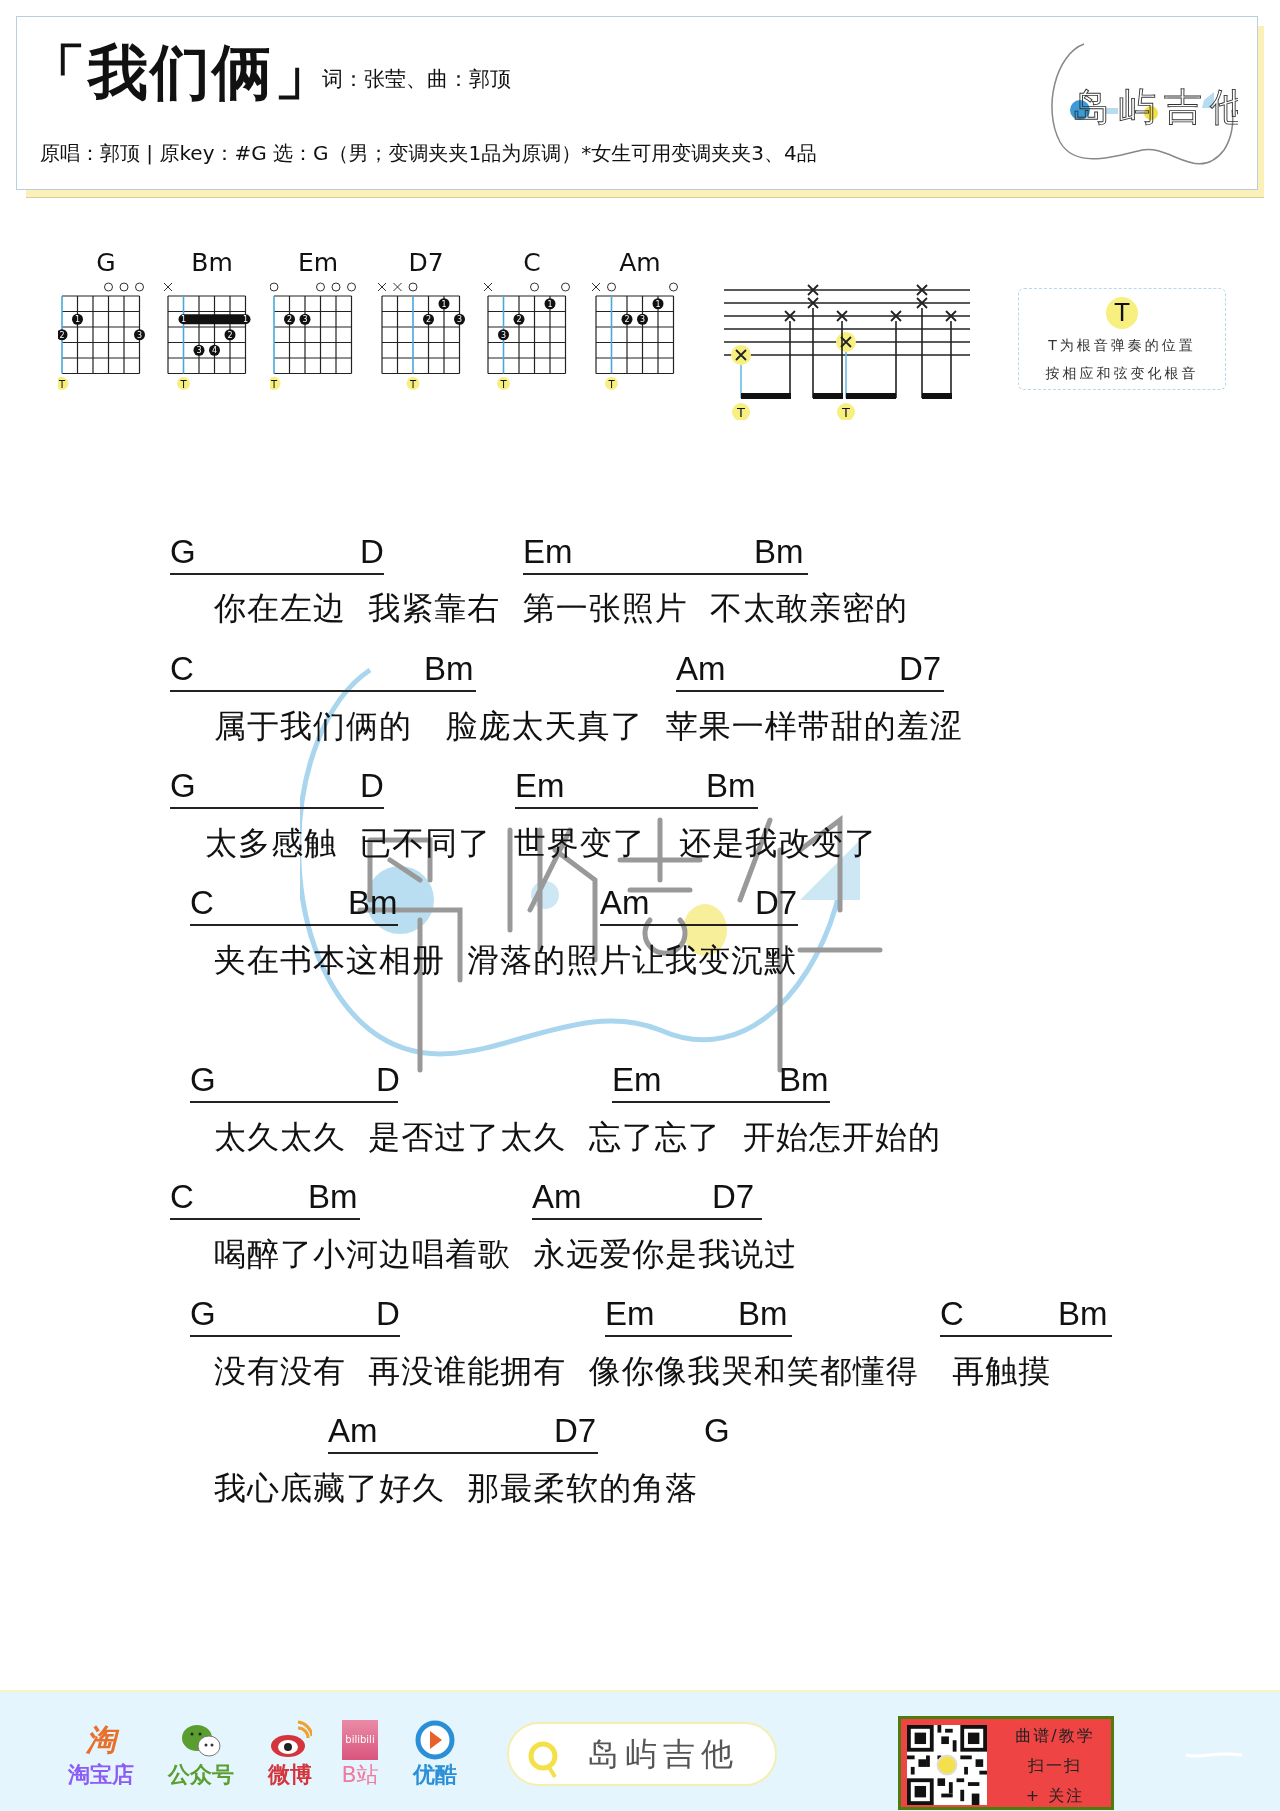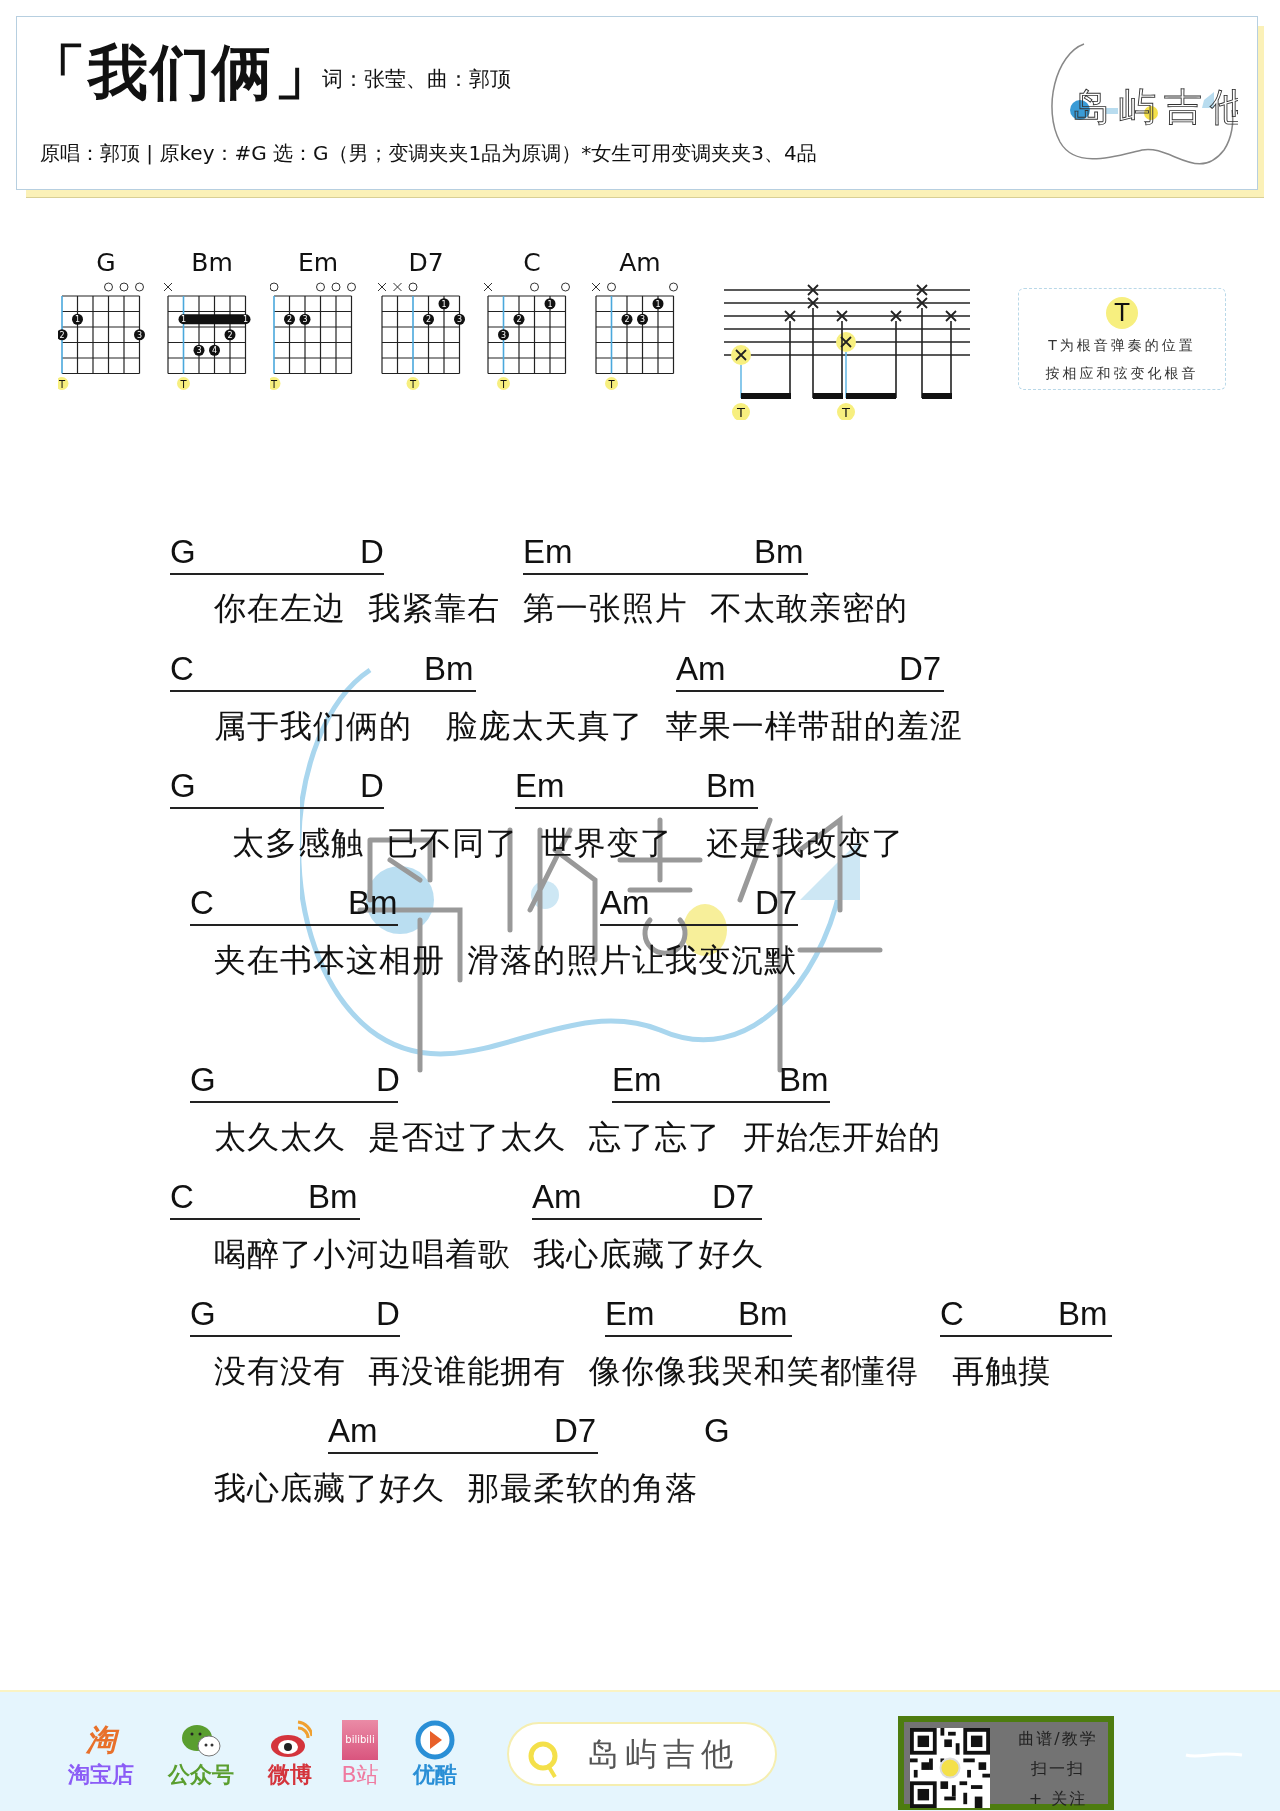--- a/index.html
+++ b/index.html
@@ -36,21 +36,21 @@
 
   
   .footer-line { position: absolute; left: 0; top: 1690px; width: 1280px; height: 2px; background: #faf3c4; }
   .footer { position: absolute; left: 0; top: 1692px; width: 1280px; height: 119px; background: #e5f5fd; }
   .social { position: absolute; top: 28px; text-align: center; }
   .social .ico { height: 40px; display: flex; align-items: center; justify-content: center; }
   .social .lbl { font-size: 22px; font-weight: bold; margin-top: 4px; line-height: 1; }
   .search-pill { position: absolute; left: 507px; top: 30px; width: 270px; height: 64px; border-radius: 32px; background: #fff; border: 2px solid #f5eeb0; }
   .search-pill .q { position: absolute; left: 18px; top: 16px; }
   .search-pill .txt { position: absolute; left: 78px; top: 14px; font-size: 32px; letter-spacing: 6px; color: #555; line-height: 1; }
-  .qr-card { position: absolute; left: 898px; top: 24px; width: 216px; height: 94px; background: #737373; border: 6px solid #4d7c0f; }
+  .qr-card { position: absolute; left: 898px; top: 24px; width: 216px; height: 94px; background: #ef4444; border: 3px solid #4d7c0f; }
   .qr { position: absolute; left: 6px; top: 6px; width: 80px; height: 80px; }
   .qr-text { position: absolute; left: 92px; top: 0; width: 124px; height: 94px; text-align: center; font-size: 16px; color: #222; }
   .qr-text div { height: 30px; line-height: 30px; letter-spacing: 2px; }
   .wave { position: absolute; left: 1184px; top: 58px; }
 </style>
 </head>
 <body>
 
 <div class="header-shadow"></div>
 <div class="header-card"></div>
@@ -332,42 +332,42 @@
     <div class="chord-label" style="left: 899px; top: 652px;">D7</div>
     <div class="underline" style="left: 170px; width: 306px; top: 690px;"></div>
     <div class="underline" style="left: 676px; width: 268px; top: 690px;"></div>
     <div class="lyric-line" style="left: 214px; top: 710px;">属于我们俩的   脸庞太天真了  苹果一样带甜的羞涩</div>
     <div class="chord-label" style="left: 170px; top: 769px;">G</div>
     <div class="chord-label" style="left: 360px; top: 769px;">D</div>
     <div class="chord-label" style="left: 515px; top: 769px;">Em</div>
     <div class="chord-label" style="left: 706px; top: 769px;">Bm</div>
     <div class="underline" style="left: 170px; width: 214px; top: 807px;"></div>
     <div class="underline" style="left: 515px; width: 243px; top: 807px;"></div>
-    <div class="lyric-line" style="left: 232px; top: 827px;">太多感触  已不同了  世界变了   还是我改变了</div>
+    <div class="lyric-line" style="left: 205px; top: 827px;">太多感触  已不同了  世界变了   还是我改变了</div>
     <div class="chord-label" style="left: 190px; top: 886px;">C</div>
     <div class="chord-label" style="left: 348px; top: 886px;">Bm</div>
     <div class="chord-label" style="left: 600px; top: 886px;">Am</div>
     <div class="chord-label" style="left: 755px; top: 886px;">D7</div>
     <div class="underline" style="left: 190px; width: 208px; top: 924px;"></div>
     <div class="underline" style="left: 600px; width: 198px; top: 924px;"></div>
     <div class="lyric-line" style="left: 214px; top: 944px;">夹在书本这相册  滑落的照片让我变沉默</div>
     <div class="chord-label" style="left: 190px; top: 1063px;">G</div>
     <div class="chord-label" style="left: 376px; top: 1063px;">D</div>
     <div class="chord-label" style="left: 612px; top: 1063px;">Em</div>
     <div class="chord-label" style="left: 779px; top: 1063px;">Bm</div>
     <div class="underline" style="left: 190px; width: 208px; top: 1101px;"></div>
     <div class="underline" style="left: 612px; width: 218px; top: 1101px;"></div>
     <div class="lyric-line" style="left: 214px; top: 1121px;">太久太久  是否过了太久  忘了忘了  开始怎开始的</div>
     <div class="chord-label" style="left: 170px; top: 1180px;">C</div>
     <div class="chord-label" style="left: 308px; top: 1180px;">Bm</div>
     <div class="chord-label" style="left: 532px; top: 1180px;">Am</div>
     <div class="chord-label" style="left: 712px; top: 1180px;">D7</div>
     <div class="underline" style="left: 170px; width: 190px; top: 1218px;"></div>
     <div class="underline" style="left: 532px; width: 230px; top: 1218px;"></div>
-    <div class="lyric-line" style="left: 214px; top: 1238px;">喝醉了小河边唱着歌  我心底藏了好久</div>
+    <div class="lyric-line" style="left: 214px; top: 1238px;">喝醉了小河边唱着歌  永远爱你是我说过</div>
     <div class="chord-label" style="left: 190px; top: 1297px;">G</div>
     <div class="chord-label" style="left: 376px; top: 1297px;">D</div>
     <div class="chord-label" style="left: 605px; top: 1297px;">Em</div>
     <div class="chord-label" style="left: 738px; top: 1297px;">Bm</div>
     <div class="chord-label" style="left: 940px; top: 1297px;">C</div>
     <div class="chord-label" style="left: 1058px; top: 1297px;">Bm</div>
     <div class="underline" style="left: 190px; width: 210px; top: 1335px;"></div>
     <div class="underline" style="left: 605px; width: 187px; top: 1335px;"></div>
     <div class="underline" style="left: 940px; width: 172px; top: 1335px;"></div>
     <div class="lyric-line" style="left: 214px; top: 1355px;">没有没有  再没谁能拥有  像你像我哭和笑都懂得   再触摸</div>

